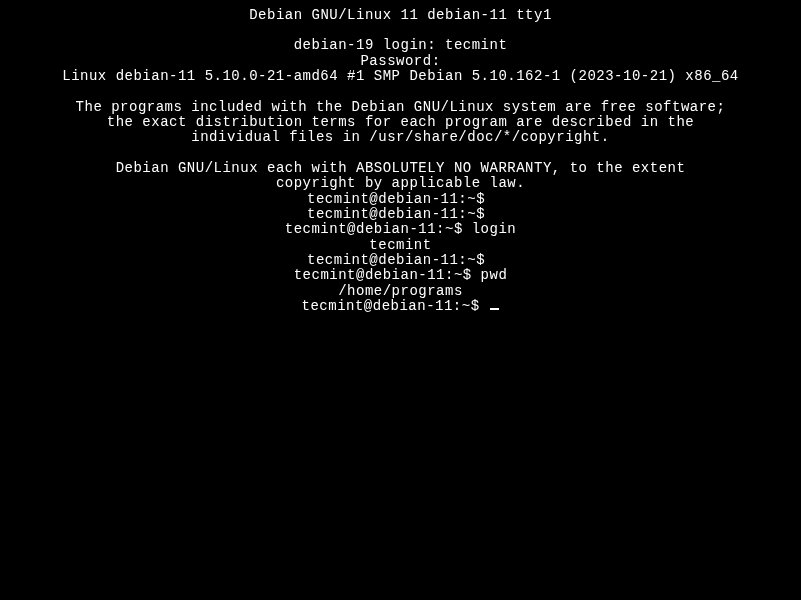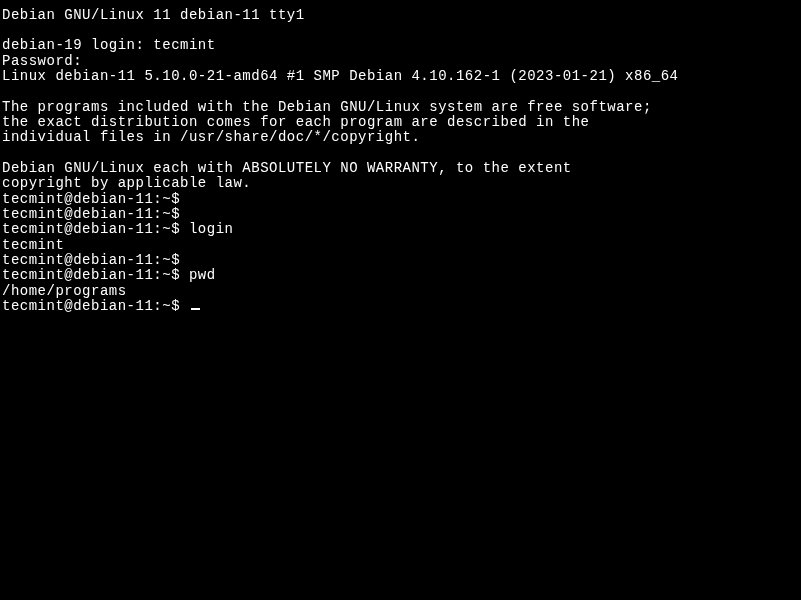--- a/index.html
+++ b/index.html
@@ -1,18 +1,19 @@
 <!DOCTYPE html>
 <html><head>
   <meta charset="utf-8">
   <style>
     * {
       margin: 0;
       padding: 0;
       box-sizing: border-box;
+      text-align: center;
     }
     body {
       width: 801px;
       height: 600px;
       background: #000000;
       font-family: 'Courier New', monospace;
       font-size: 14px;
       line-height: 1.1;
       color: #ffffff;
       padding: 8px 2px;
@@ -32,24 +33,24 @@
       margin-left: 2px;
     }
   </style>
 </head>
 <body>
 
 <div class="line">Debian GNU/Linux 11 debian-11 tty1</div>
 <div class="line"></div>
 <div class="line"><span>debian-19 login: </span><span>tecmint</span></div>
 <div class="line">Password:</div>
-<div class="line">Linux debian-11 5.10.0-21-amd64 #1 SMP Debian 4.10.162-1 (2023-01-21) x86_64</div>
+<div class="line">Linux debian-11 5.10.0-21-amd64 #1 SMP Debian 5.10.162-1 (2023-10-21) x86_64</div>
 <div class="line"></div>
 <div class="line">The programs included with the Debian GNU/Linux system are free software;</div>
-<div class="line">the exact distribution comes for each program are described in the</div>
+<div class="line">the exact distribution terms for each program are described in the</div>
 <div class="line">individual files in /usr/share/doc/*/copyright.</div>
 <div class="line"></div>
 <div class="line">Debian GNU/Linux each with ABSOLUTELY NO WARRANTY, to the extent</div>
 <div class="line">copyright by applicable law.</div>
 <div class="line"><span>tecmint@debian-11:~$ </span><span></span></div>
 <div class="line"><span>tecmint@debian-11:~$ </span><span></span></div>
 <div class="line"><span>tecmint@debian-11:~$ </span><span>login</span></div>
 <div class="line">tecmint</div>
 <div class="line"><span>tecmint@debian-11:~$ </span><span></span></div>
 <div class="line"><span>tecmint@debian-11:~$ </span><span>pwd</span></div>

